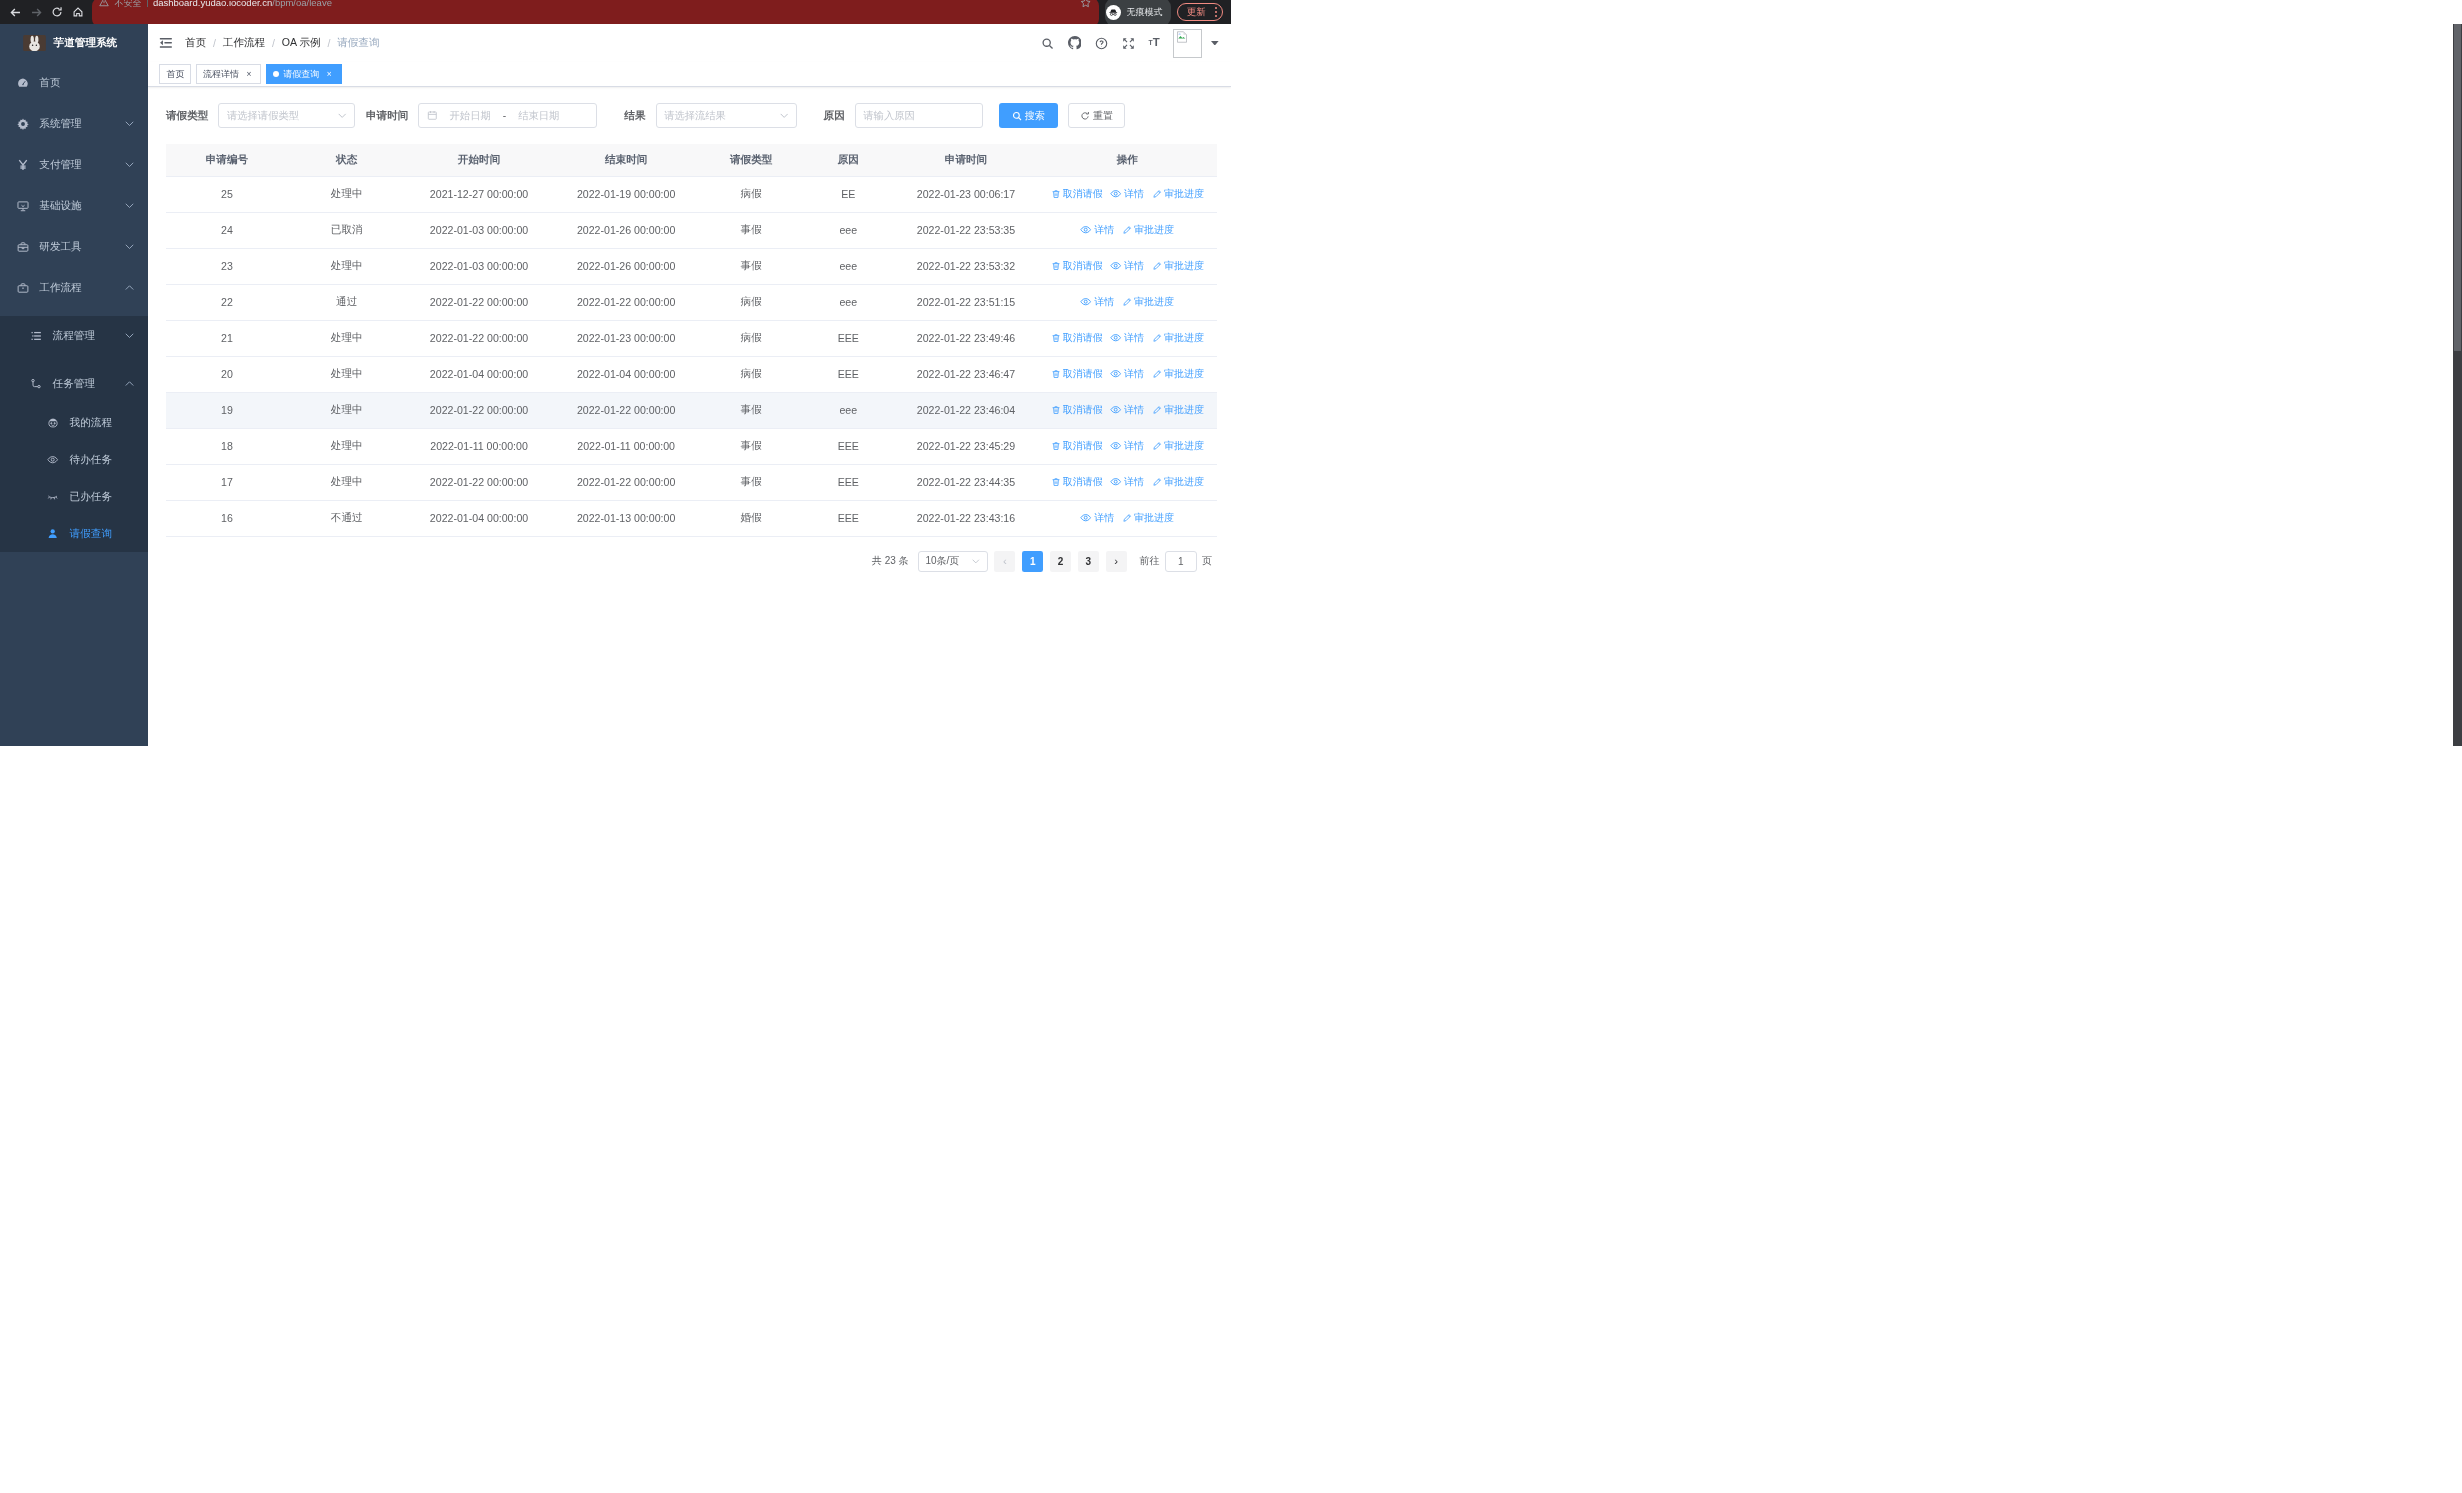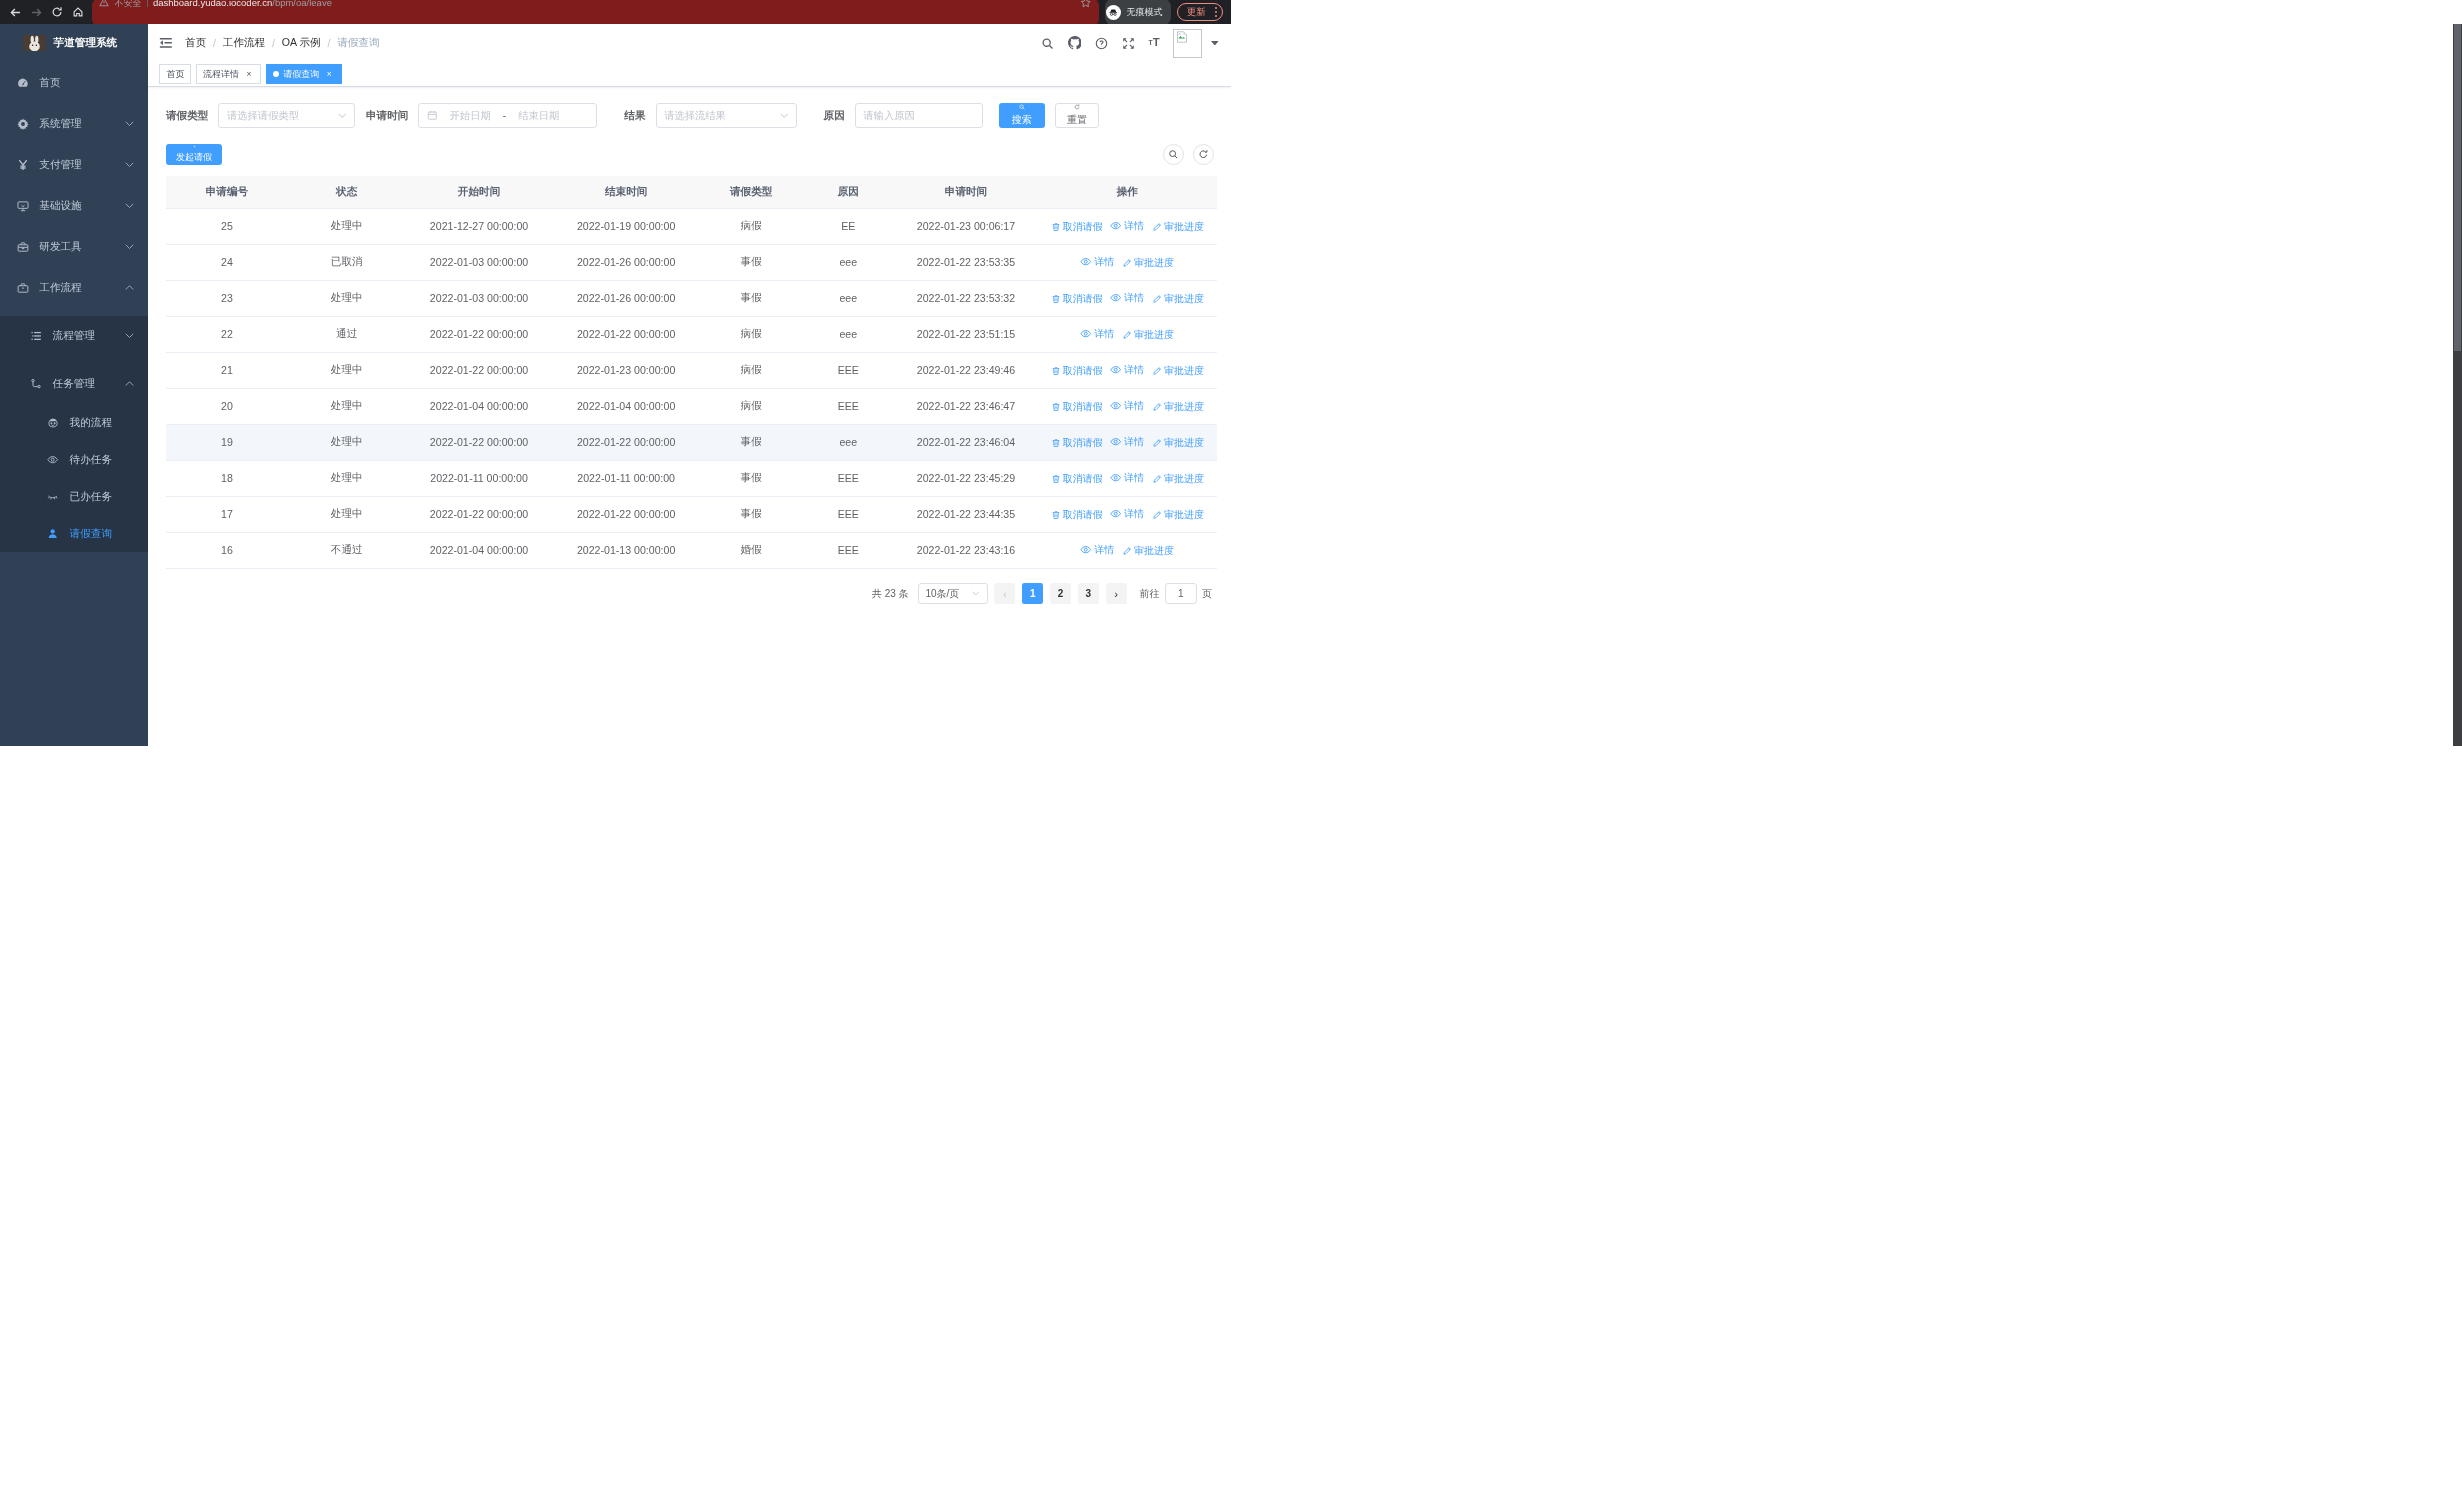--- a/index.html
+++ b/index.html
@@ -69,21 +69,21 @@
   .sel, .inp, .date-inp{height:25px;border:0.8px solid #dcdfe6;border-radius:3px;background:#fff;display:flex;align-items:center;padding:0 7.6px;font-size:10.3px;color:#c0c4cc;cursor:pointer;}
   .sel{justify-content:space-between;}
   .sel .chevd{color:#c0c4cc;display:flex;}
   .w-select1{width:137px;}
   .w-date{width:179px;gap:12px;}
   .w-select2{width:141px;}
   .w-reason{width:128px;}
   .date-sep{color:#606266;}
   .inp input{border:none;outline:none;width:100%;font-size:10.3px;color:#606266;background:transparent;}
   .inp input::placeholder{color:#c0c4cc;}
-  .btn{height:25px;border-radius:3px;font-size:10px;display:inline-flex;align-items:center;justify-content:center;gap:3px;cursor:pointer;border:0.8px solid transparent;white-space:nowrap;flex-direction:column;}
+  .btn{height:25px;border-radius:3px;font-size:10px;display:inline-flex;align-items:center;justify-content:center;gap:3px;cursor:pointer;border:0.8px solid transparent;white-space:nowrap;}
   .btn-primary{background:#409eff;color:#fff;padding:0 12px;margin-left:16px;}
   .btn-plain{background:#fff;border-color:#dcdfe6;color:#606266;padding:0 10.6px;margin-left:10.6px;}
   .action-row{display:flex;align-items:center;margin-bottom:11.4px;}
   .btn-create{height:21px;font-size:9px;padding:0 9px;margin-left:0;}
   .mini-btns{margin-left:auto;display:flex;gap:9px;margin-right:3px;}
   .circle-btn{width:21px;height:21px;border-radius:50%;border:0.8px solid #dfe3e8;background:#fff;color:#46494d;display:flex;align-items:center;justify-content:center;cursor:pointer;}
 
   
   table{width:100%;border-collapse:collapse;font-size:10.6px;color:#606266;table-layout:fixed;}
   thead th{background:#f8f8f9;color:#5a6270;font-weight:700;height:32px;font-size:10.6px;text-align:center;border-bottom:0.8px solid #ebeef5;}
@@ -469,42 +469,20 @@
         </button>
         <button class="btn btn-plain">
           <svg width="10" height="10" viewBox="0 0 16 16" fill="none" stroke="currentColor" stroke-width="1.5">
               <path d="M13 8.6A5 5 0 1 1 11.2 4"></path>
               <path d="M13.4 1.6v3.2h-3.2"></path>
             </svg>
           <span>重置</span>
         </button>
       </div>
 
-      <div class="action-row">
-        <button class="btn btn-primary btn-create">
-          <svg width="9" height="9" viewBox="0 0 16 16" fill="none" stroke="currentColor" stroke-width="1.8">
-              <path d="M8 2v12M2 8h12"></path>
-            </svg>
-          <span>发起请假</span>
-        </button>
-        <div class="mini-btns">
-          <span class="circle-btn">
-            <svg width="10.6" height="10.6" viewBox="0 0 16 16" fill="none" stroke="currentColor" stroke-width="1.4">
-                <circle cx="7" cy="7" r="4.4"></circle>
-                <path d="M10.4 10.4L13.8 13.8"></path>
-              </svg>
-          </span>
-          <span class="circle-btn">
-            <svg width="10.6" height="10.6" viewBox="0 0 16 16" fill="none" stroke="currentColor" stroke-width="1.4">
-                <path d="M13 8.6A5 5 0 1 1 11.2 4"></path>
-                <path d="M13.4 1.8v3h-3"></path>
-              </svg>
-          </span>
-        </div>
-      </div>
 
       <table>
         <colgroup>
           <col style="width:11.6%">
             <col style="width:11.2%">
             <col style="width:14%">
             <col style="width:14%">
           <col style="width:9.8%">
             <col style="width:8.7%">
             <col style="width:13.7%">

